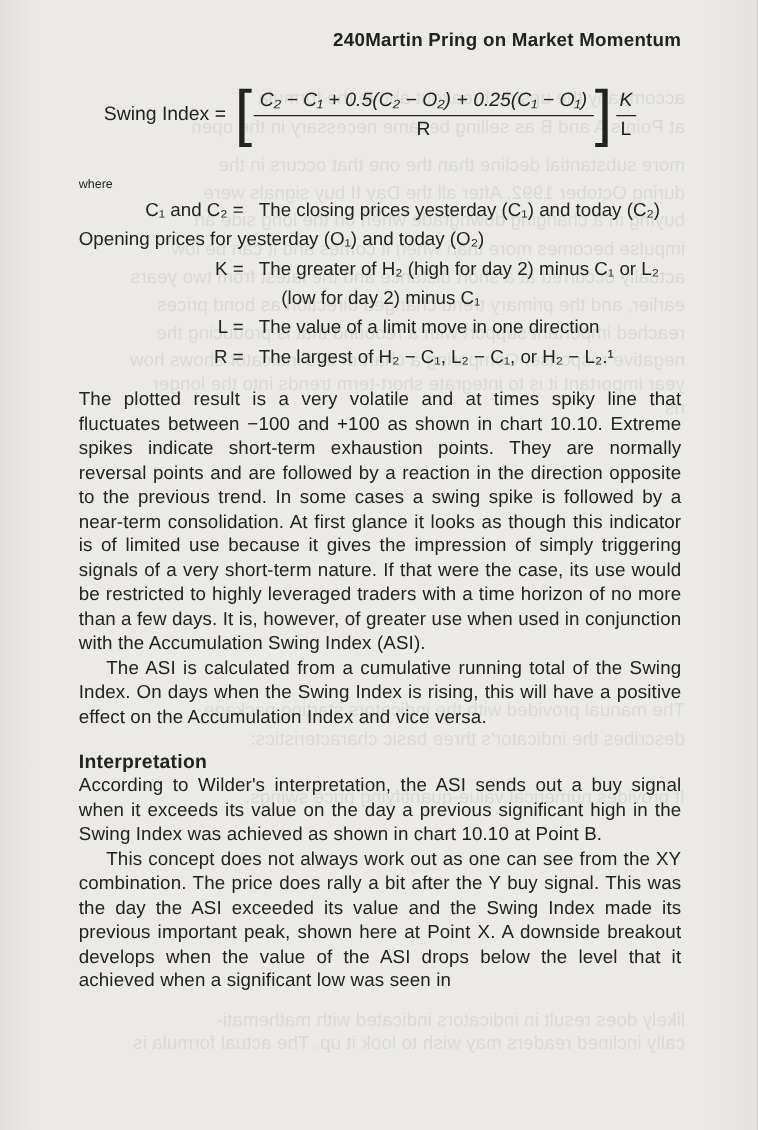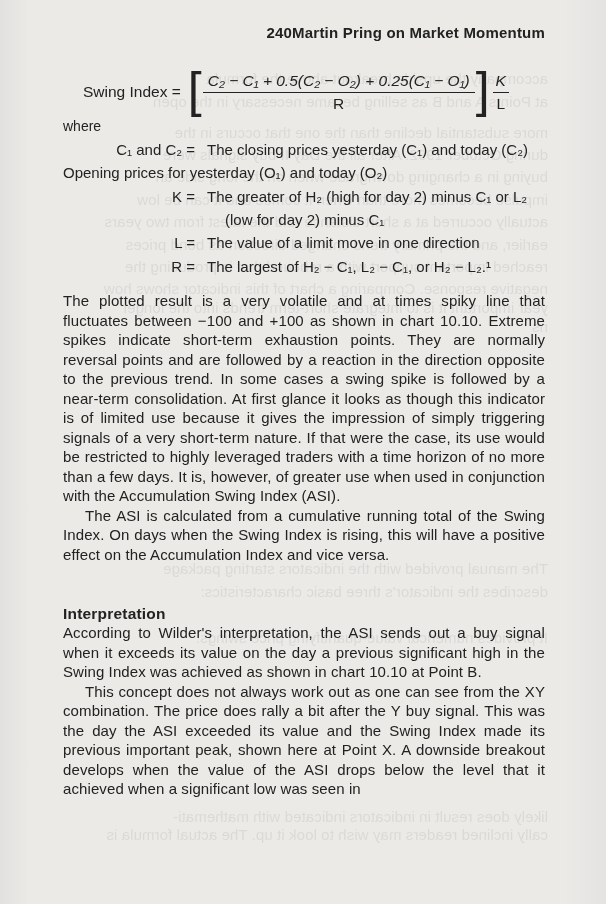--- a/index.html
+++ b/index.html
@@ -20,31 +20,31 @@
   .formula{display:flex;align-items:center;margin:30px 0 0 20px;font-size:15.5px;}
   .f-label{margin-right:6px;white-space:nowrap;}
   .f-bracket{font-size:50px;font-weight:400;line-height:0;transform:translateY(-2px);padding:0 1px;}
   .frac{display:inline-flex;flex-direction:column;align-items:center;line-height:1.25;}
   .frac .num{padding:0 5px 2px;white-space:nowrap;font-style:italic;}
   .frac .den{border-top:1.5px solid #222;padding:1px 8px 0;white-space:nowrap;align-self:stretch;text-align:center;}
   .frac.kl{margin-left:2px;}
   .frac.kl .num{padding:0 3px 2px;}
   .frac.kl .den{padding:1px 3px 0;}
   
-  .where-intro{margin-top:4px;font-size:14px;}
+  .where-intro{margin-top:28px;font-size:10px;}
   .defs{margin-top:4px;font-size:15px;line-height:23.4px;}
   .def-row{display:grid;grid-template-columns:132px 1fr;column-gap:12px;}
   .def-label{text-align:right;white-space:nowrap;}
   .def-text{white-space:nowrap;}
   .def-cont{padding-left:18px;white-space:nowrap;}
   
   .para{font-size:15px;line-height:19.5px;text-align:justify;letter-spacing:.1px;}
   .p1{margin-top:13px;}
   .indent{text-indent:22px;}
-  .heading{margin-top:41px;font-size:15.5px;font-weight:bold;letter-spacing:.2px;}
+  .heading{margin-top:18px;font-size:15.5px;font-weight:bold;letter-spacing:.2px;}
   .p3{}
   .footnote{margin-top:24px;font-size:13px;}
   .footnote sup{font-size:9px;}
   
   .ghost-layer{position:absolute;left:63px;right:58px;top:0;bottom:0;z-index:1;pointer-events:none;}
   .ghost{
     position:absolute;left:0;right:0;
     transform:scaleX(-1);
     color:#8b8b8b;opacity:.17;
     font-size:15px;white-space:nowrap;overflow:hidden;

